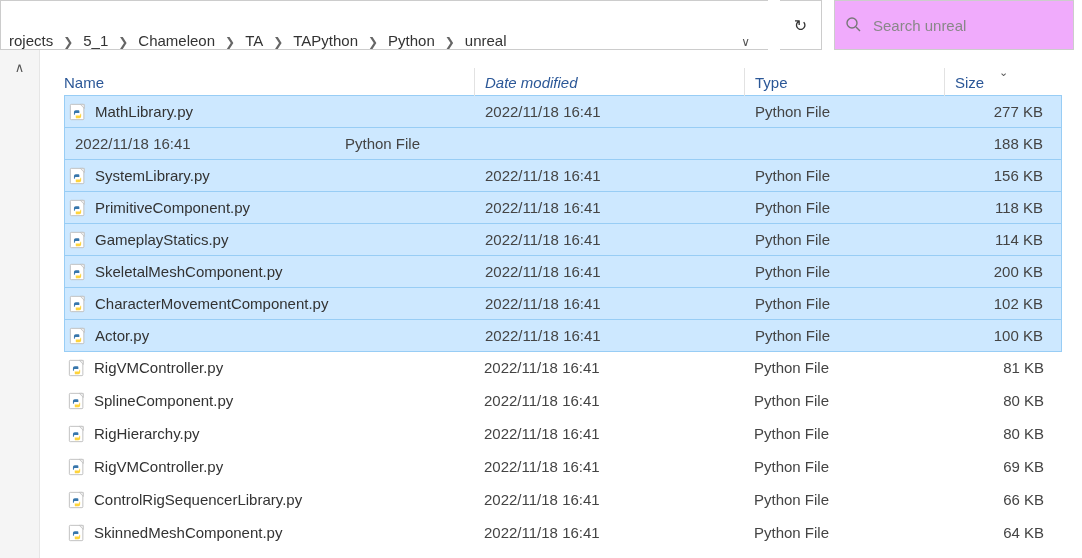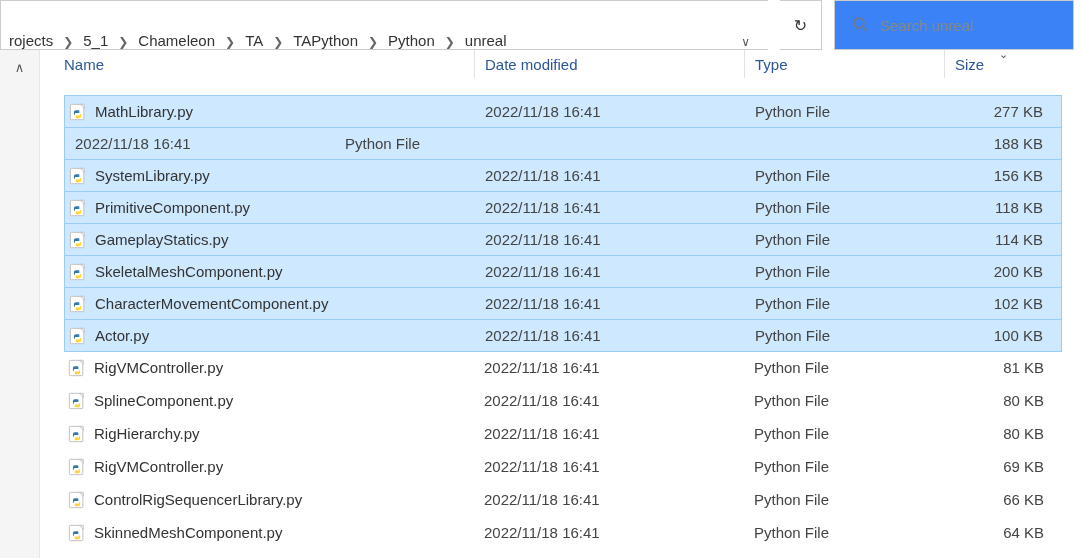--- a/index.html
+++ b/index.html
@@ -56,22 +56,22 @@
       color: #333;
       font-size: 16px;
       cursor: pointer;
     }
     .address-bar { border-right: none; }
     .search-box {
       width: 240px;
       display: flex;
       align-items: center;
       border: 1px solid #ccc;
-      background: #3b82f6;
-      padding: 0 17px;
+      background: #f0abfc;
+      padding: 0 10px;
       color: #777;
       gap: 12px;
     }
     .search-box input {
       border: none;
       outline: none;
       font-size: 15px;
       color: #333;
       width: 100%;
       background: transparent;
@@ -94,28 +94,28 @@
       font-size: 13px;
       cursor: pointer;
     }
     .list-area {
       flex: 1;
       padding: 0 20px 0 24px;
       position: relative;
     }
     .header-row {
       display: flex;
-      align-items: flex-start;
+      align-items: flex-end;
       height: 46px;
       font-size: 15px;
       color: #2b5797;
       position: relative;
     }
     .col-name { width: 410px; padding-left: 0px; }
-    .col-date { width: 270px; border-left: 1px solid #e2e2e2; padding-left: 10px; }
+    .col-date { width: 270px; border-left: 1px solid #e2e2e2; padding-left: 10px; font-style: italic; }
     .col-type { width: 200px; border-left: 1px solid #e2e2e2; padding-left: 10px; }
     .col-size { flex: 1; border-left: 1px solid #e2e2e2; padding-left: 10px; text-align: left; position: relative; }
     .col-header { height: 28px; display: flex; align-items: center; }
     .sort-chevron {
       position: absolute;
       top: -2px;
       left: 50%;
       transform: translateX(-50%);
       color: #555;
       font-size: 11px;

